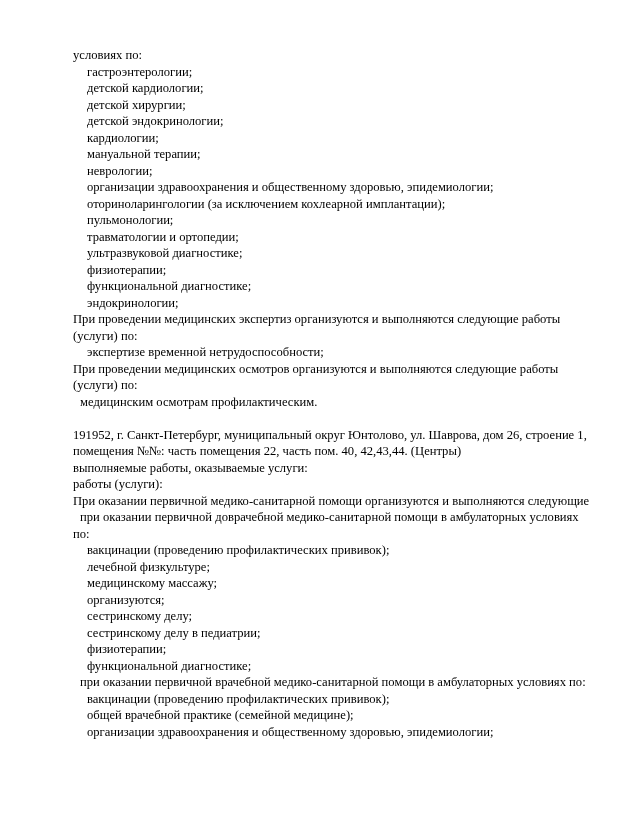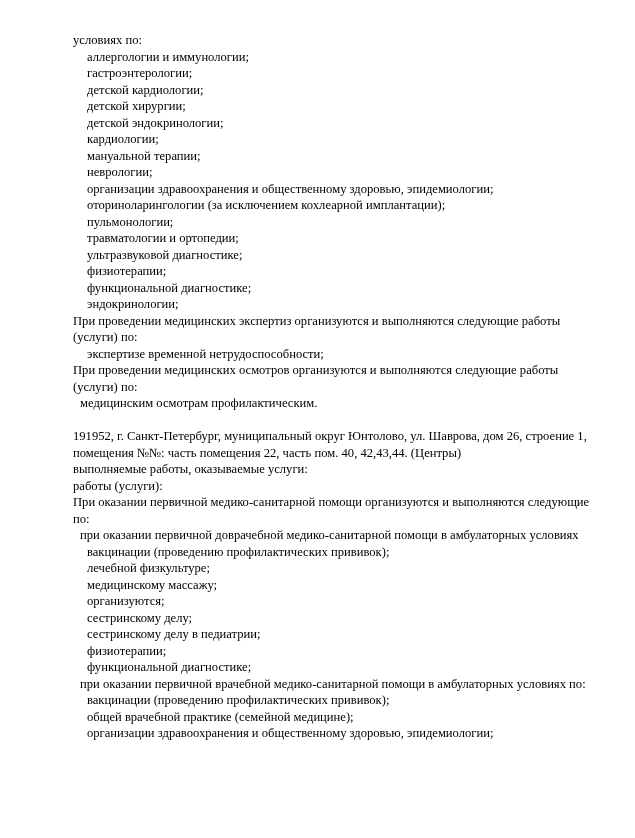--- a/index.html
+++ b/index.html
@@ -10,40 +10,39 @@
     body {
       width: 635px;
       height: 838px;
       overflow: hidden;
     }
     .page {
       width: 635px;
       height: 838px;
       box-sizing: border-box;
       background: #ffffff;
-      padding: 32px 28px 0 73px;
+      padding: 47px 28px 0 73px;
       font-family: "Liberation Serif", serif;
       font-size: 12.6px;
       line-height: 16.5px;
       color: #000000;
     }
     .line {
       white-space: nowrap;
     }
     .indent-0 { padding-left: 0; }
     .indent-1 { padding-left: 7px; }
     .indent-2 { padding-left: 14px; }
   </style>
 </head>
 <body>
 
 <div class="page">
   <div id="doc-lines">
       <div class="line indent-0">условиях по:</div>
-      <div class="line indent-2">аллергологии и иммунологии;</div>
       <div class="line indent-2">гастроэнтерологии;</div>
       <div class="line indent-2">детской кардиологии;</div>
       <div class="line indent-2">детской хирургии;</div>
       <div class="line indent-2">детской эндокринологии;</div>
       <div class="line indent-2">кардиологии;</div>
       <div class="line indent-2">мануальной терапии;</div>
       <div class="line indent-2">неврологии;</div>
       <div class="line indent-2">организации здравоохранения и общественному здоровью, эпидемиологии;</div>
       <div class="line indent-2">оториноларингологии (за исключением кохлеарной имплантации);</div>
       <div class="line indent-2">пульмонологии;</div>
@@ -57,22 +56,22 @@
       <div class="line indent-2">экспертизе временной нетрудоспособности;</div>
       <div class="line indent-0">При проведении медицинских осмотров организуются и выполняются следующие работы</div>
       <div class="line indent-0">(услуги) по:</div>
       <div class="line indent-1">медицинским осмотрам профилактическим.</div>
       <div class="line indent-0">&nbsp;</div>
       <div class="line indent-0">191952, г. Санкт-Петербург, муниципальный округ Юнтолово, ул. Шаврова, дом 26, строение 1,</div>
       <div class="line indent-0">помещения №№: часть помещения 22, часть пом. 40, 42,43,44. (Центры)</div>
       <div class="line indent-0">выполняемые работы, оказываемые услуги:</div>
       <div class="line indent-0">работы (услуги):</div>
       <div class="line indent-0">При оказании первичной медико-санитарной помощи организуются и выполняются следующие</div>
+      <div class="line indent-1">при оказании первичной доврачебной медико-санитарной помощи в амбулаторных условиях</div>
       <div class="line indent-0">по:</div>
-      <div class="line indent-1">при оказании первичной доврачебной медико-санитарной помощи в амбулаторных условиях</div>
       <div class="line indent-2">вакцинации (проведению профилактических прививок);</div>
       <div class="line indent-2">лечебной физкультуре;</div>
       <div class="line indent-2">медицинскому массажу;</div>
       <div class="line indent-2">организуются;</div>
       <div class="line indent-2">сестринскому делу;</div>
       <div class="line indent-2">сестринскому делу в педиатрии;</div>
       <div class="line indent-2">физиотерапии;</div>
       <div class="line indent-2">функциональной диагностике;</div>
       <div class="line indent-1">при оказании первичной врачебной медико-санитарной помощи в амбулаторных условиях по:</div>
       <div class="line indent-2">вакцинации (проведению профилактических прививок);</div>

